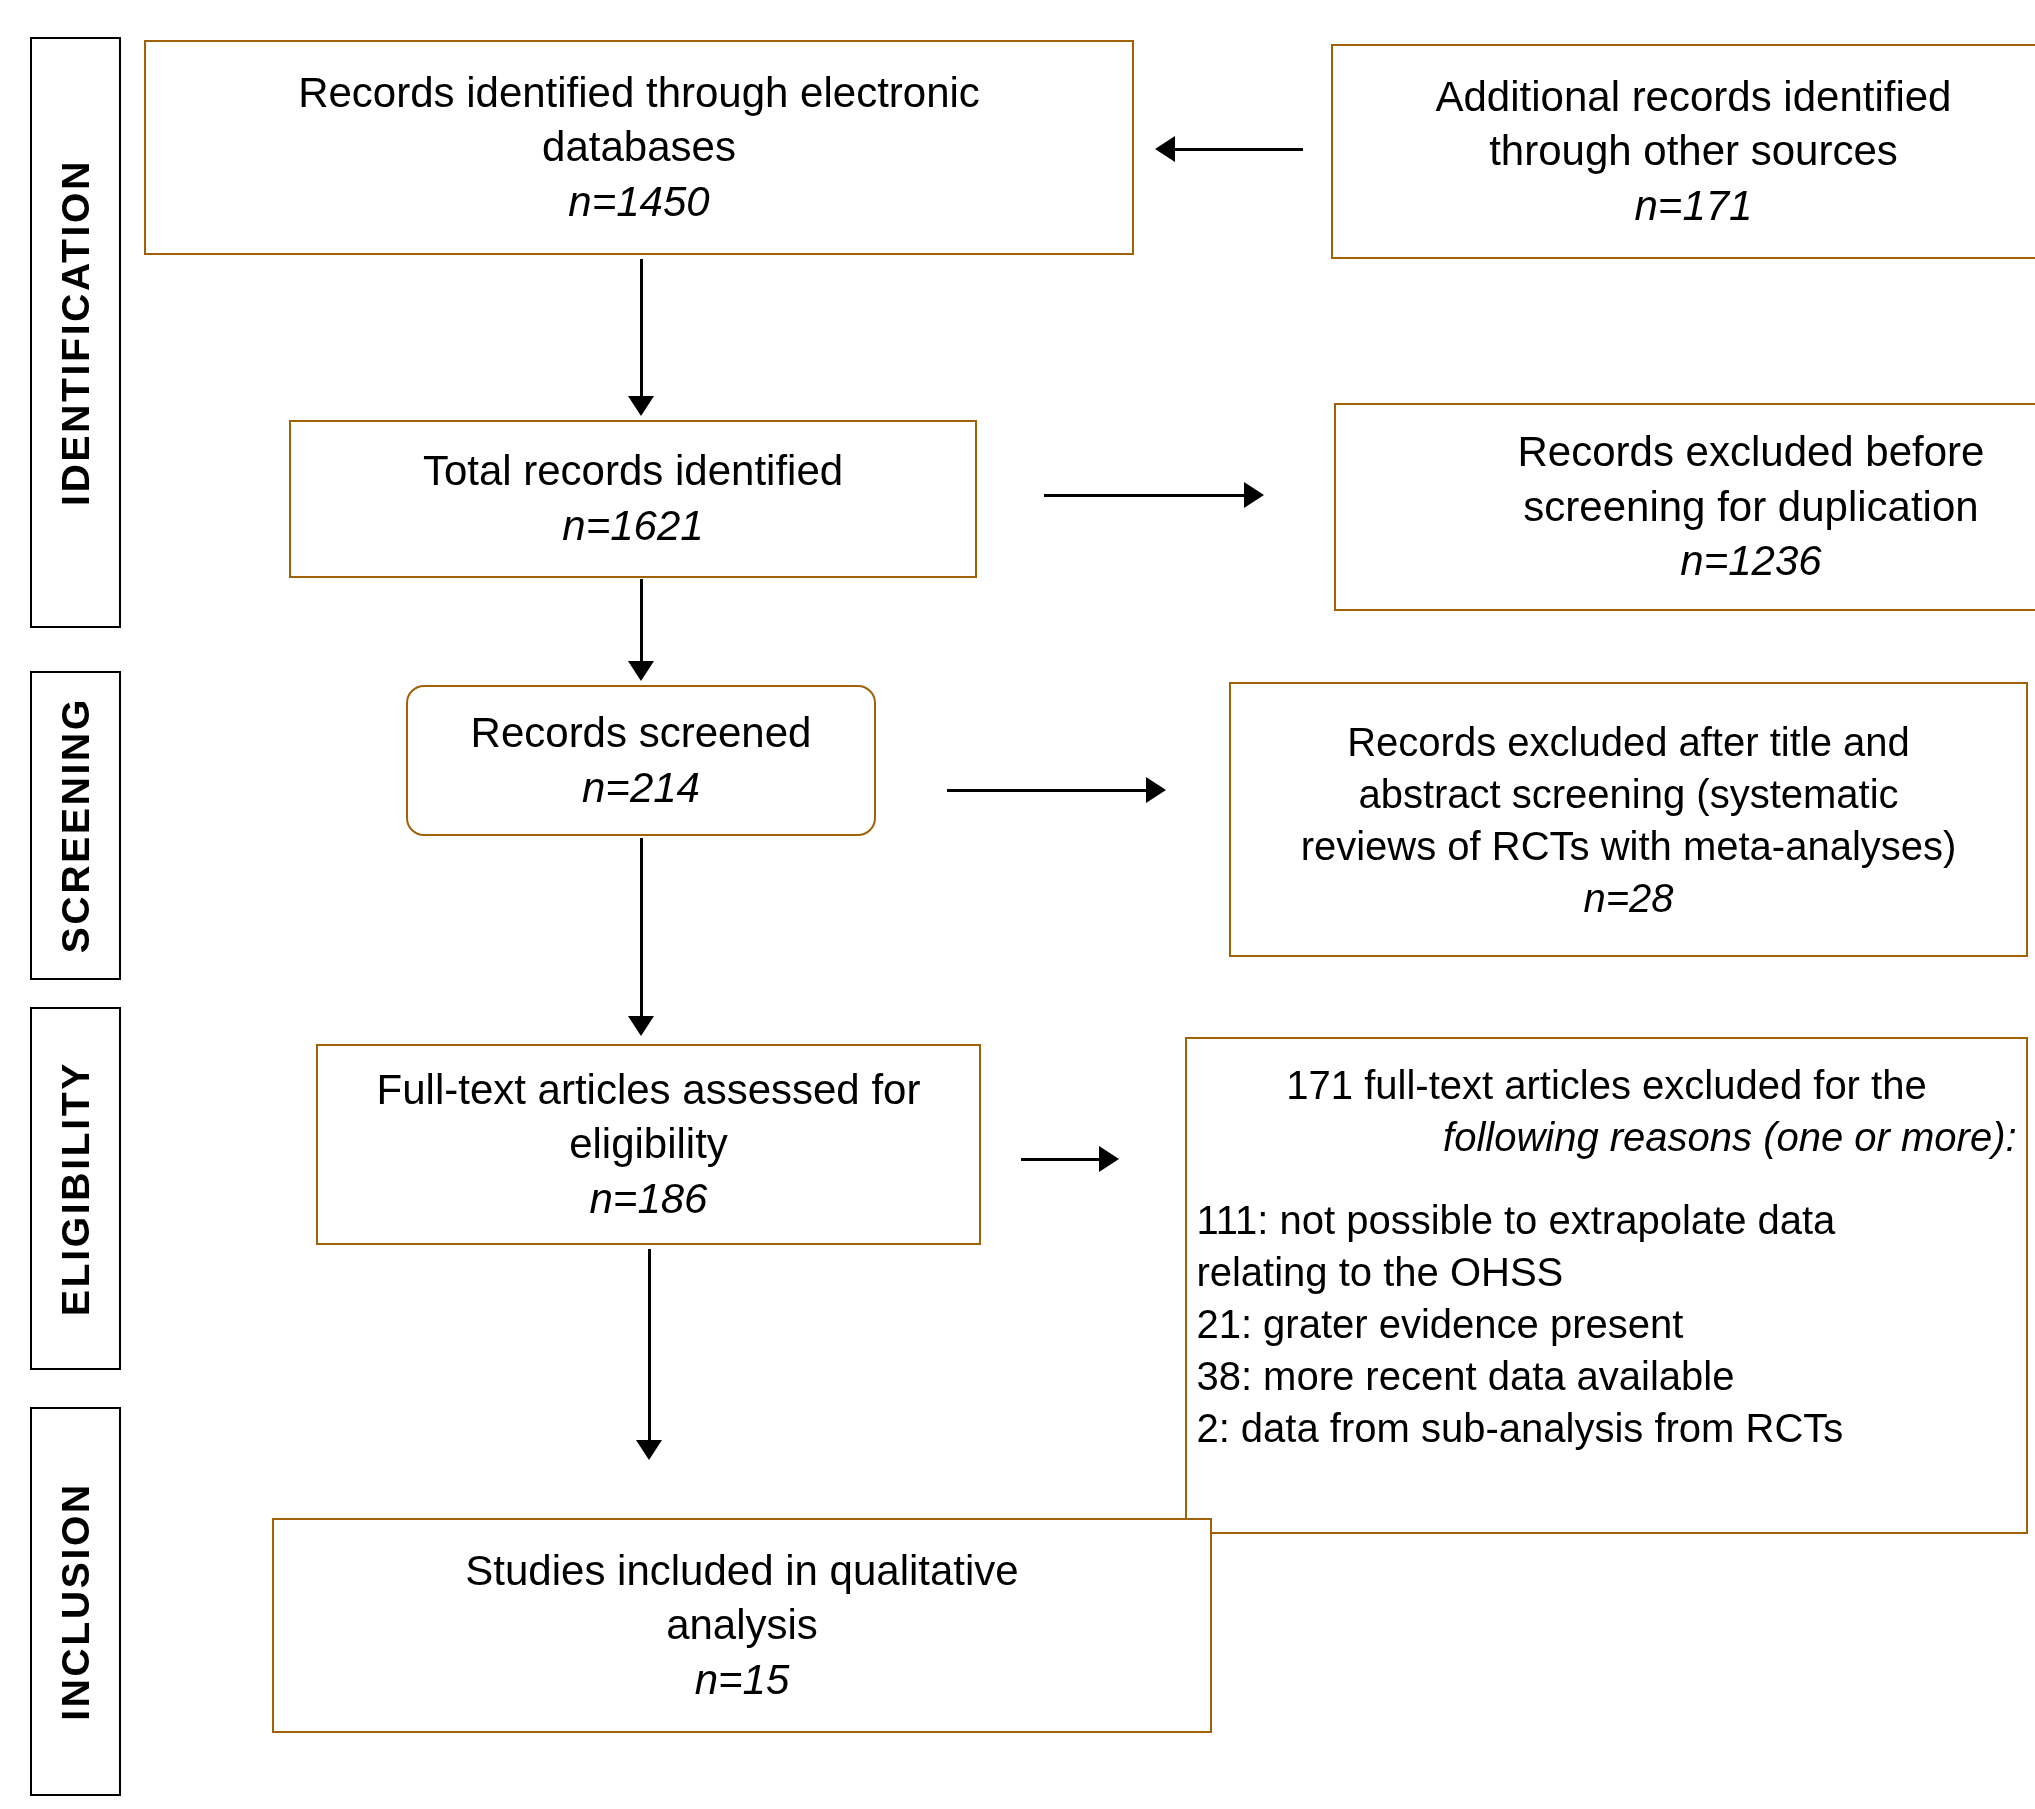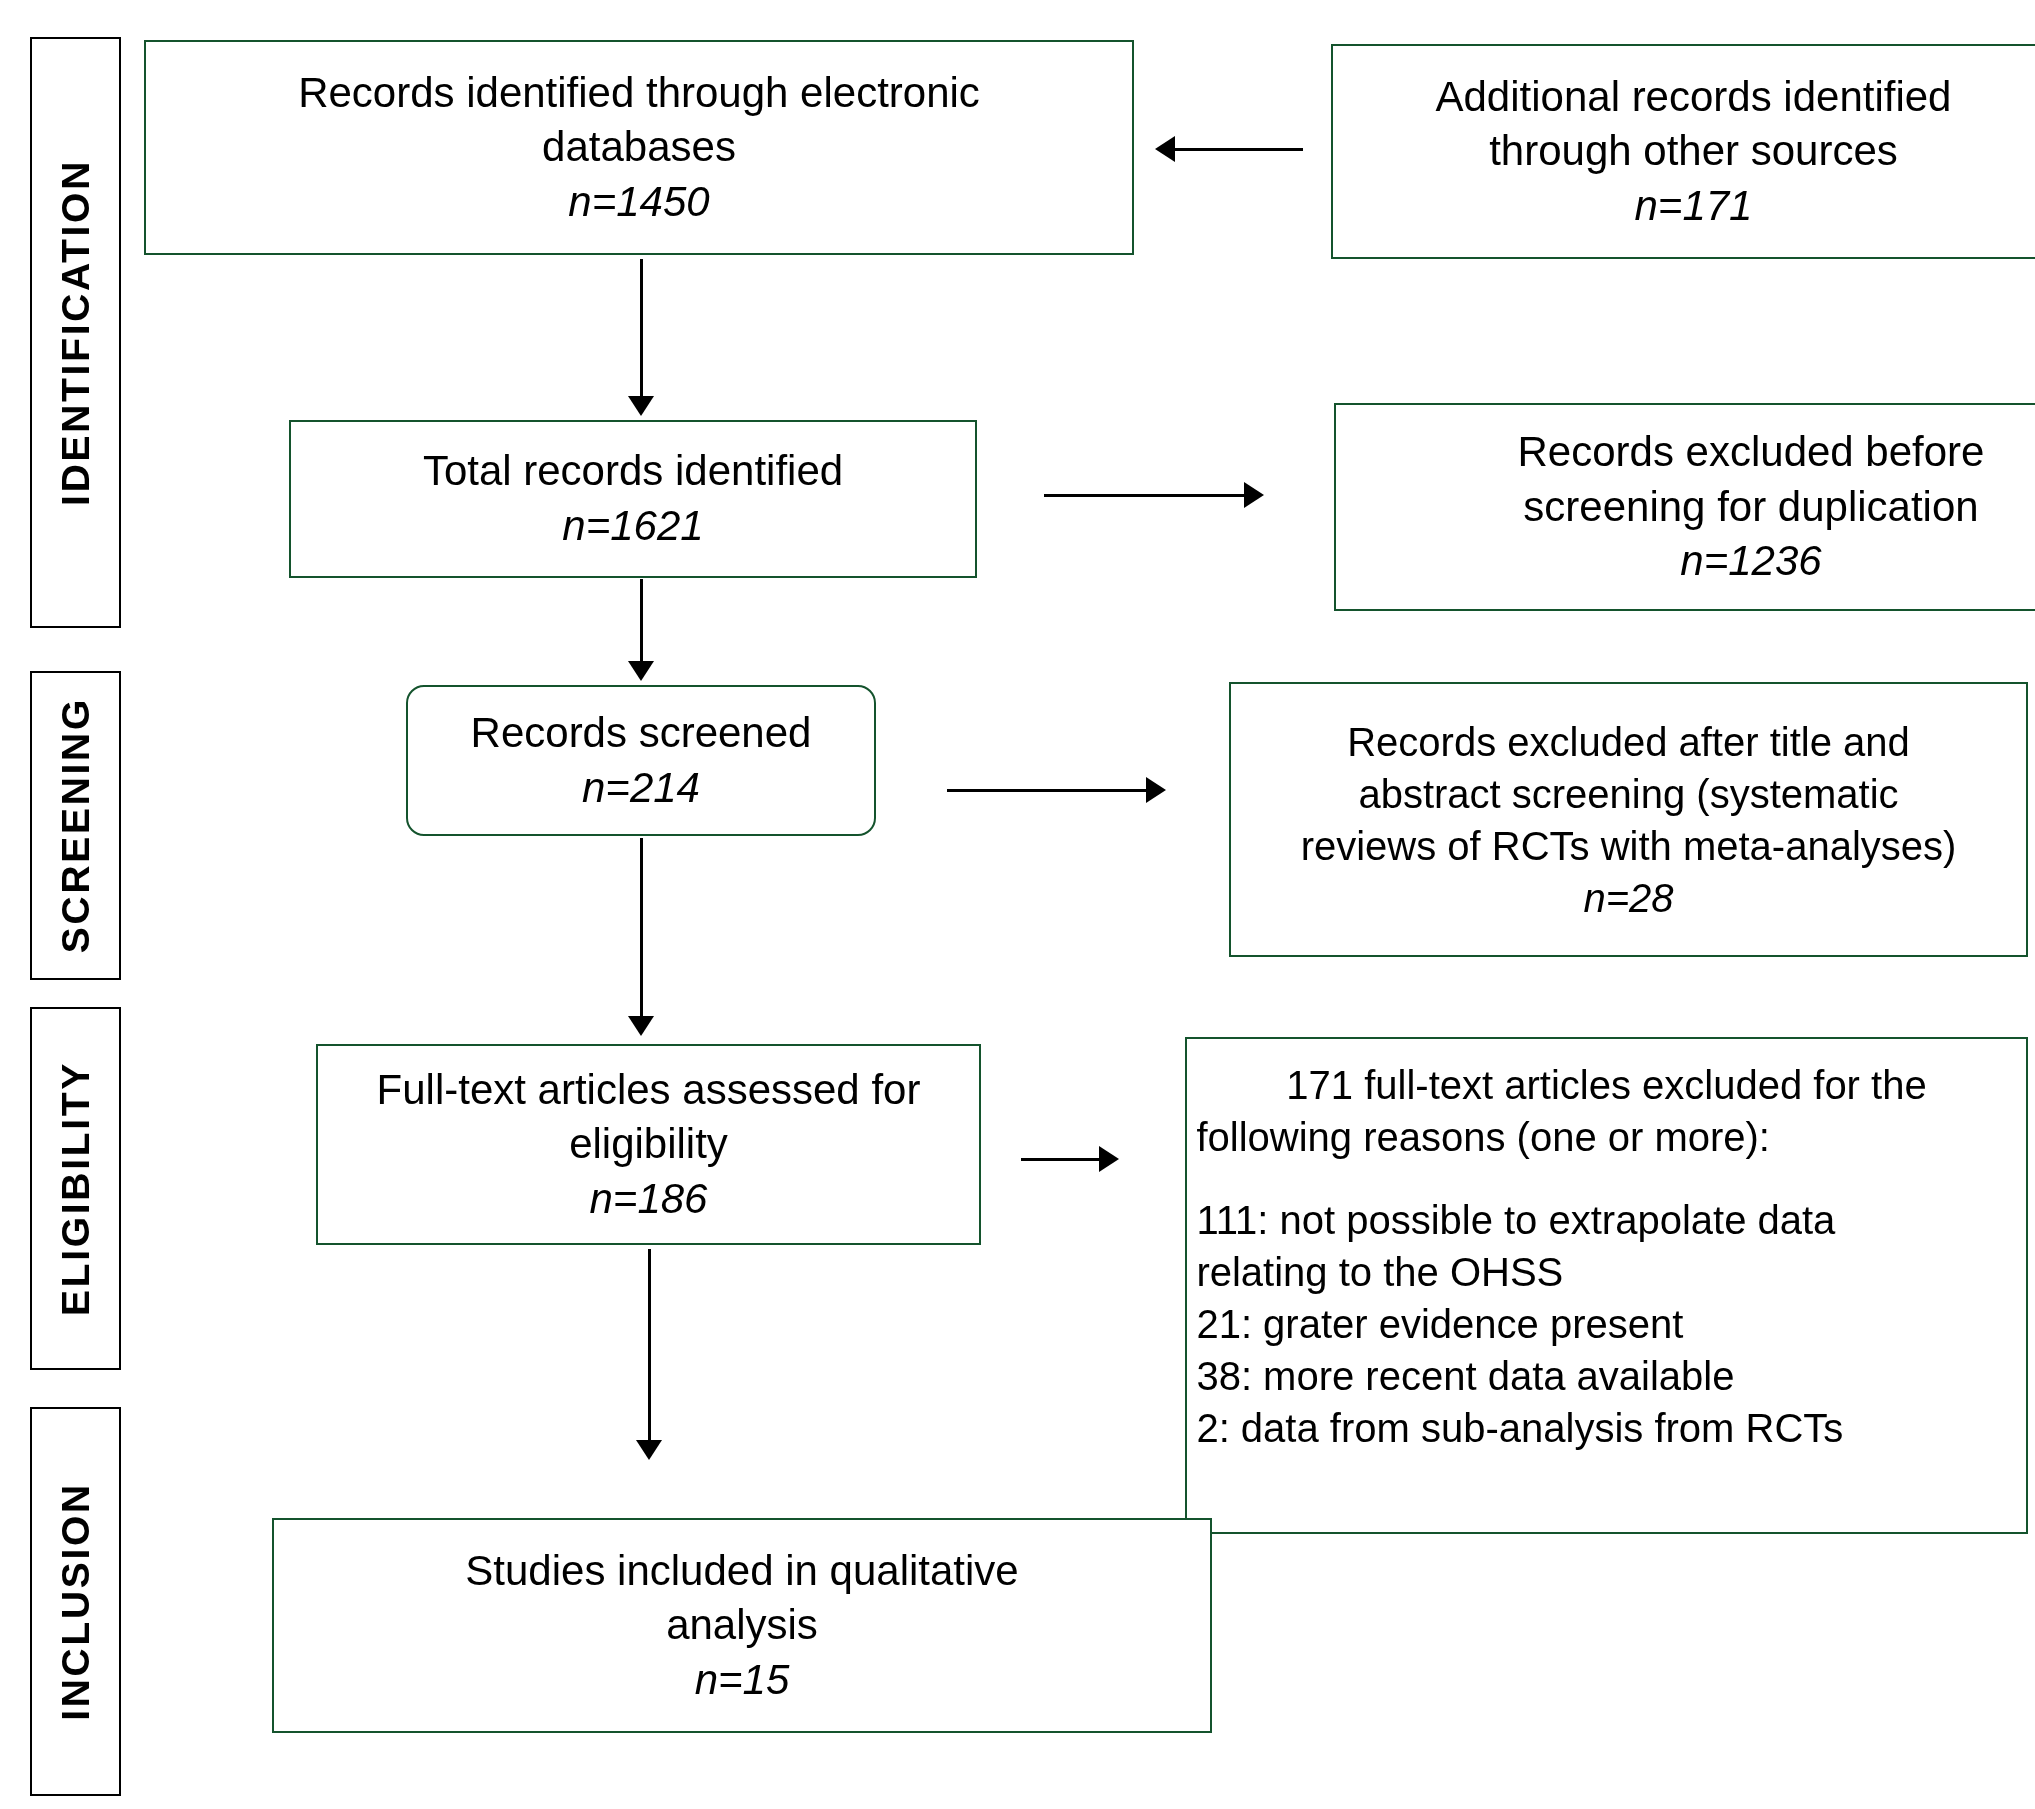--- a/index.html
+++ b/index.html
@@ -9,21 +9,21 @@
     width:2035px;
     height:1810px;
     background:#ffffff;
     font-family:"Liberation Sans", sans-serif;
     color:#000000;
     overflow:hidden;
   }
   .box{
     position:absolute;
     box-sizing:border-box;
-    border:2px solid #14532d;
+    border:2px solid #a16207;
     background:#ffffff;
     display:flex;
     flex-direction:column;
     align-items:center;
     justify-content:center;
     text-align:center;
     line-height:1.30;
     font-size:42px;
     padding:4px 9.4px;
   }
@@ -158,21 +158,21 @@
   <div class="arrow-down" style="left:628px; top:1016px;"></div>
 
   <div class="box" style="left:316px; top:1044px; width:665px; height:201px;">
     <span class="ln">Full-text articles assessed for</span>
     <span class="ln">eligibility</span>
     <span class="ln n-italic">n=186</span>
   </div>
 
   <div class="box left-align reasons" style="left:1185px; top:1037px; width:843px; height:497px; font-size:40px; justify-content:flex-start; padding-top:20px;">
     <span class="ln" style="text-align:center;">171 full-text articles excluded for the</span>
-    <span class="ln" style="text-align:left;">following reasons (one or more):</span>
+    <span class="ln" style="text-align:right;font-style:italic;">following reasons (one or more):</span>
     <span class="gap"></span>
     <span class="ln">111: not possible to extrapolate data</span>
     <span class="ln">relating to the OHSS</span>
     <span class="ln">21: grater evidence present</span>
     <span class="ln">38: more recent data available</span>
     <span class="ln">2: data from sub-analysis from RCTs</span>
   </div>
 
   <div class="h-line" style="left:1021px; top:1158px; width:81px;"></div>
   <div class="arrow-right" style="left:1099px; top:1146px;"></div>

